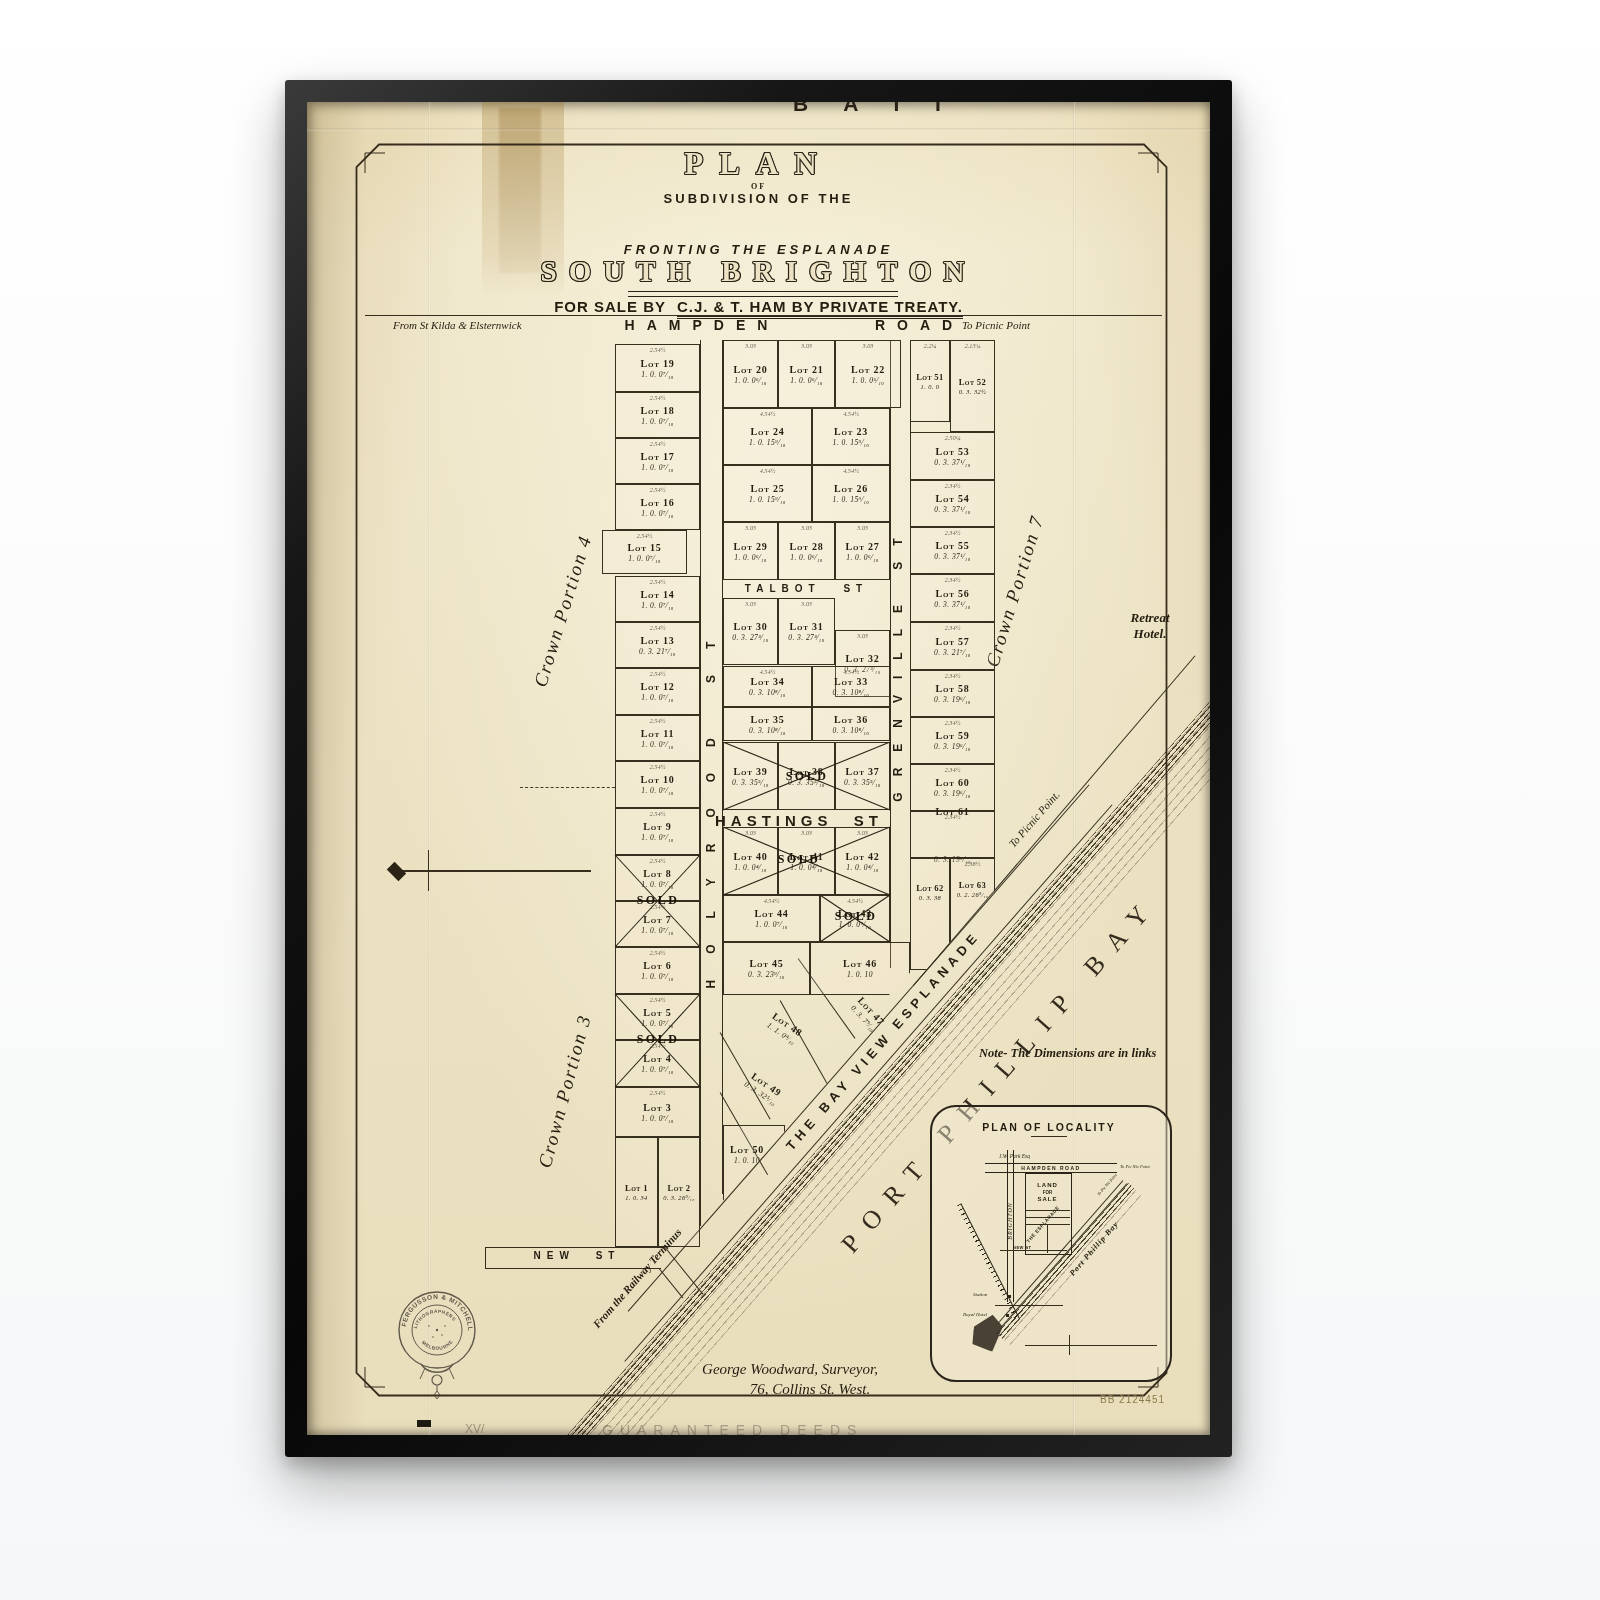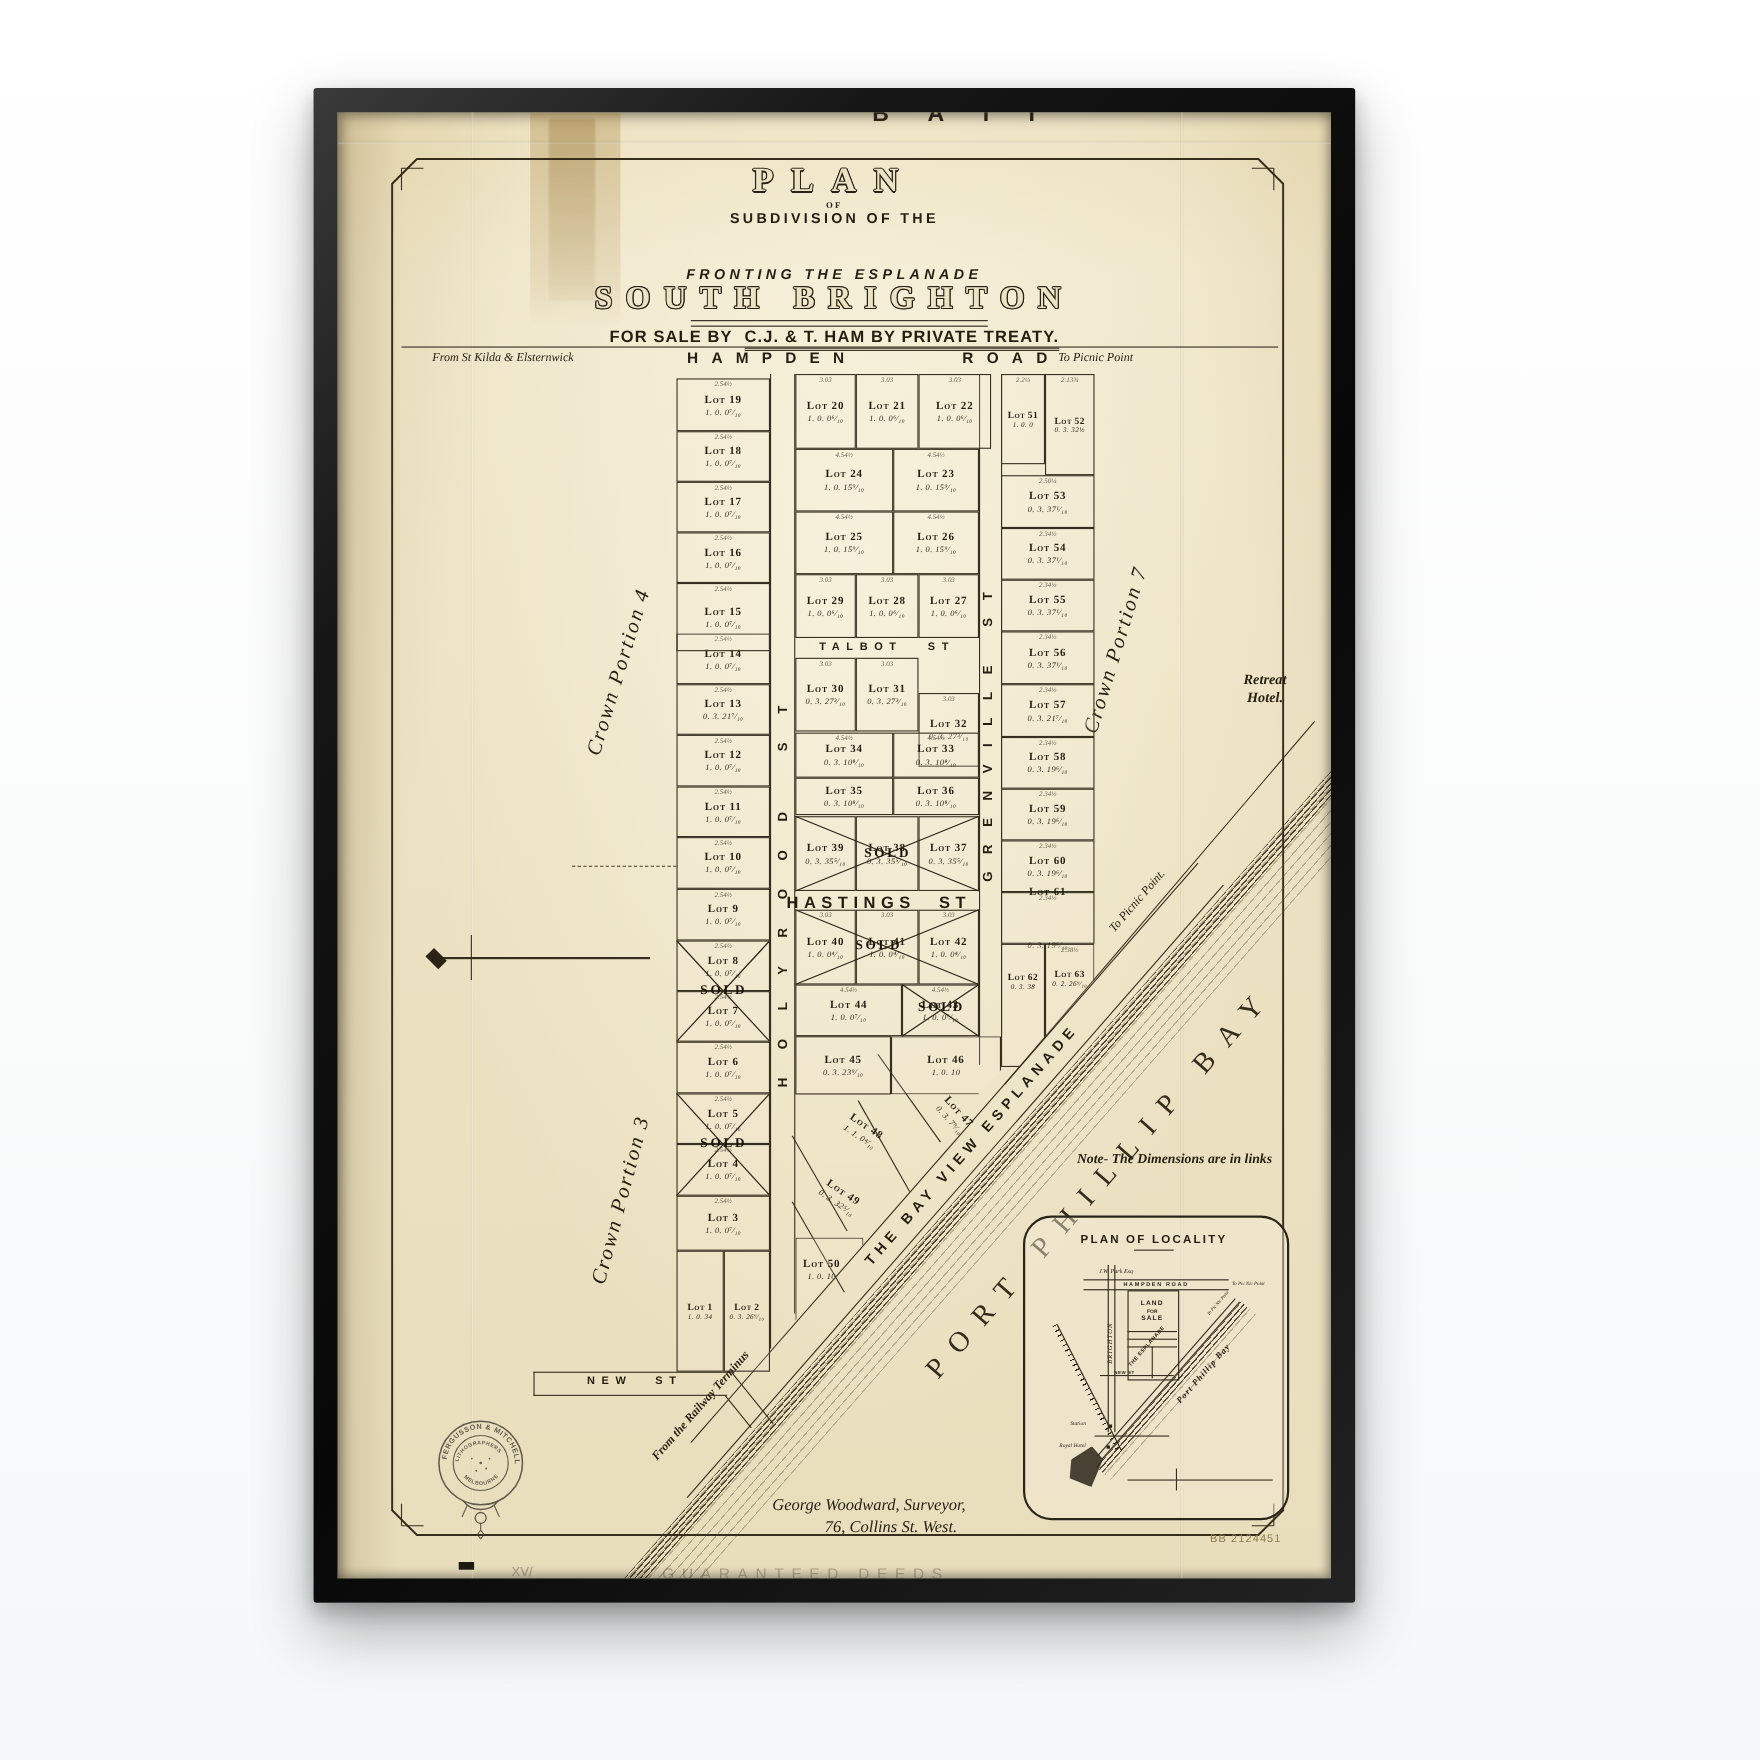--- a/index.html
+++ b/index.html
@@ -155,21 +155,21 @@
           <div class="lot" style="left: 308px; top: 520px; width: 85px; height: 46px;">
             <span class="dm">2.54½</span>
             <span class="nm">Lot 13</span>
             <span class="ar">0. 3. 21⁷⁄₁₀</span>
           </div>
           <div class="lot" style="left: 308px; top: 474px; width: 85px; height: 46px;">
             <span class="dm">2.54½</span>
             <span class="nm">Lot 14</span>
             <span class="ar">1. 0. 0⁷⁄₁₀</span>
           </div>
-          <div class="lot" style="left: 308px; top: 428px; width: 85px; height: 62px;">
+          <div class="lot" style="left: 295px; top: 428px; width: 85px; height: 44px;">
             <span class="dm">2.54½</span>
             <span class="nm">Lot 15</span>
             <span class="ar">1. 0. 0⁷⁄₁₀</span>
           </div>
           <div class="lot" style="left: 308px; top: 382px; width: 85px; height: 46px;">
             <span class="dm">2.54½</span>
             <span class="nm">Lot 16</span>
             <span class="ar">1. 0. 0⁷⁄₁₀</span>
           </div>
           <div class="lot" style="left: 308px; top: 336px; width: 85px; height: 46px;">

